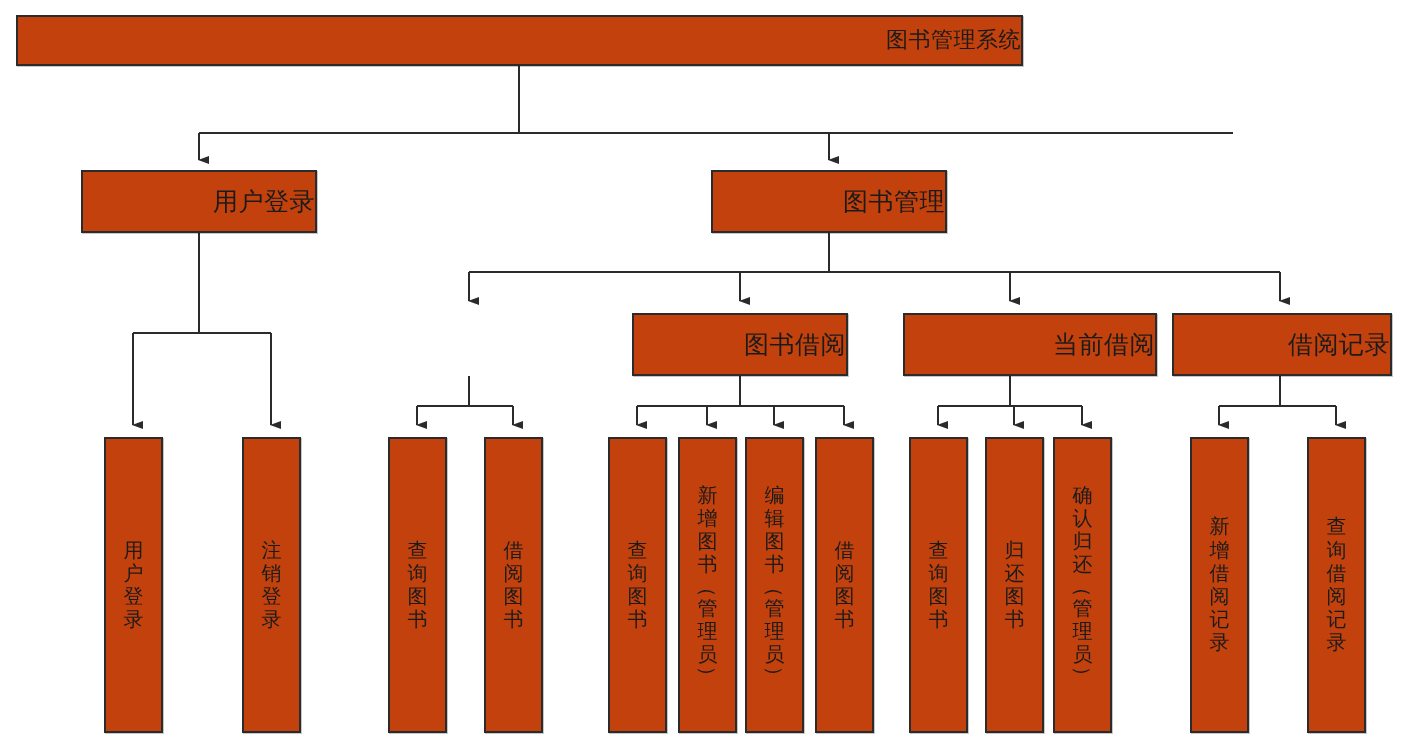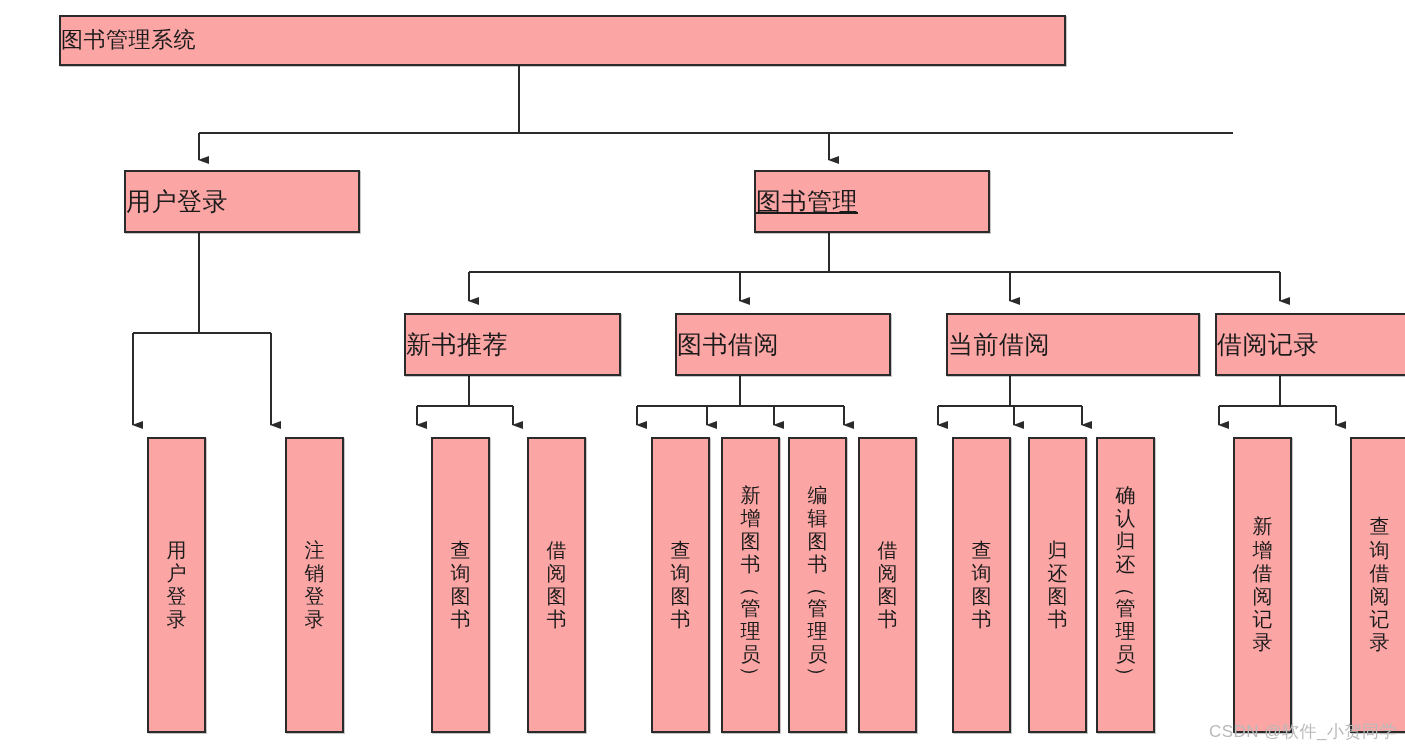--- a/index.html
+++ b/index.html
@@ -21,29 +21,28 @@
     position: absolute;
     left: 0;
     top: 0;
     width: 1405px;
     height: 747px;
     pointer-events: none;
   }
   .node {
     position: absolute;
     box-sizing: border-box;
-    background: #fca5a5;
+    background: #c2410c;
     border: 2px solid #2b2b2b;
     display: flex;
     align-items: center;
-    justify-content: flex-start;
+    justify-content: flex-end;
     text-align: center;
     color: #1b1b1b;
     box-shadow: 1px 1px 0 rgba(0,0,0,0.22);
-    margin-left: 43px;
   }
   .node.h {
     font-size: 25px;
     line-height: 1.1;
     letter-spacing: 0.5px;
     white-space: nowrap;
   }
   .node.root {
     font-size: 22px;
   }
@@ -148,27 +147,24 @@
     </g>
   </svg>
 
   <div class="node h root" style="left: 16px; top: 15px; width: 1007px; height: 51px;">
     <span>图书管理系统</span>
   </div>
 
   <div class="node h" style="left: 81px; top: 170px; width: 236px; height: 63px;">
     <span>用户登录</span>
   </div>
-  <div class="node h" style="left: 711px; top: 170px; width: 236px; height: 63px; text-decoration: underline;">
+  <div class="node h" style="left: 711px; top: 170px; width: 236px; height: 63px;">
     <span>图书管理</span>
   </div>
 
-  <div class="node h" style="left: 361px; top: 313px; width: 217px; height: 63px;">
-    <span>新书推荐</span>
-  </div>
   <div class="node h" style="left: 632px; top: 313px; width: 216px; height: 63px;">
     <span>图书借阅</span>
   </div>
   <div class="node h" style="left: 903px; top: 313px; width: 254px; height: 63px;">
     <span>当前借阅</span>
   </div>
   <div class="node h" style="left: 1172px; top: 313px; width: 220px; height: 63px;">
     <span>借阅记录</span>
   </div>
 
@@ -289,14 +285,13 @@
     <span class="vtext">
         <span class="ch">查</span>
         <span class="ch">询</span>
         <span class="ch">借</span>
         <span class="ch">阅</span>
         <span class="ch">记</span>
         <span class="ch">录</span>
       </span>
   </div>
 
-  <div id="watermark">CSDN @软件_小贺同学</div>
 </div>
 
 </body></html>

